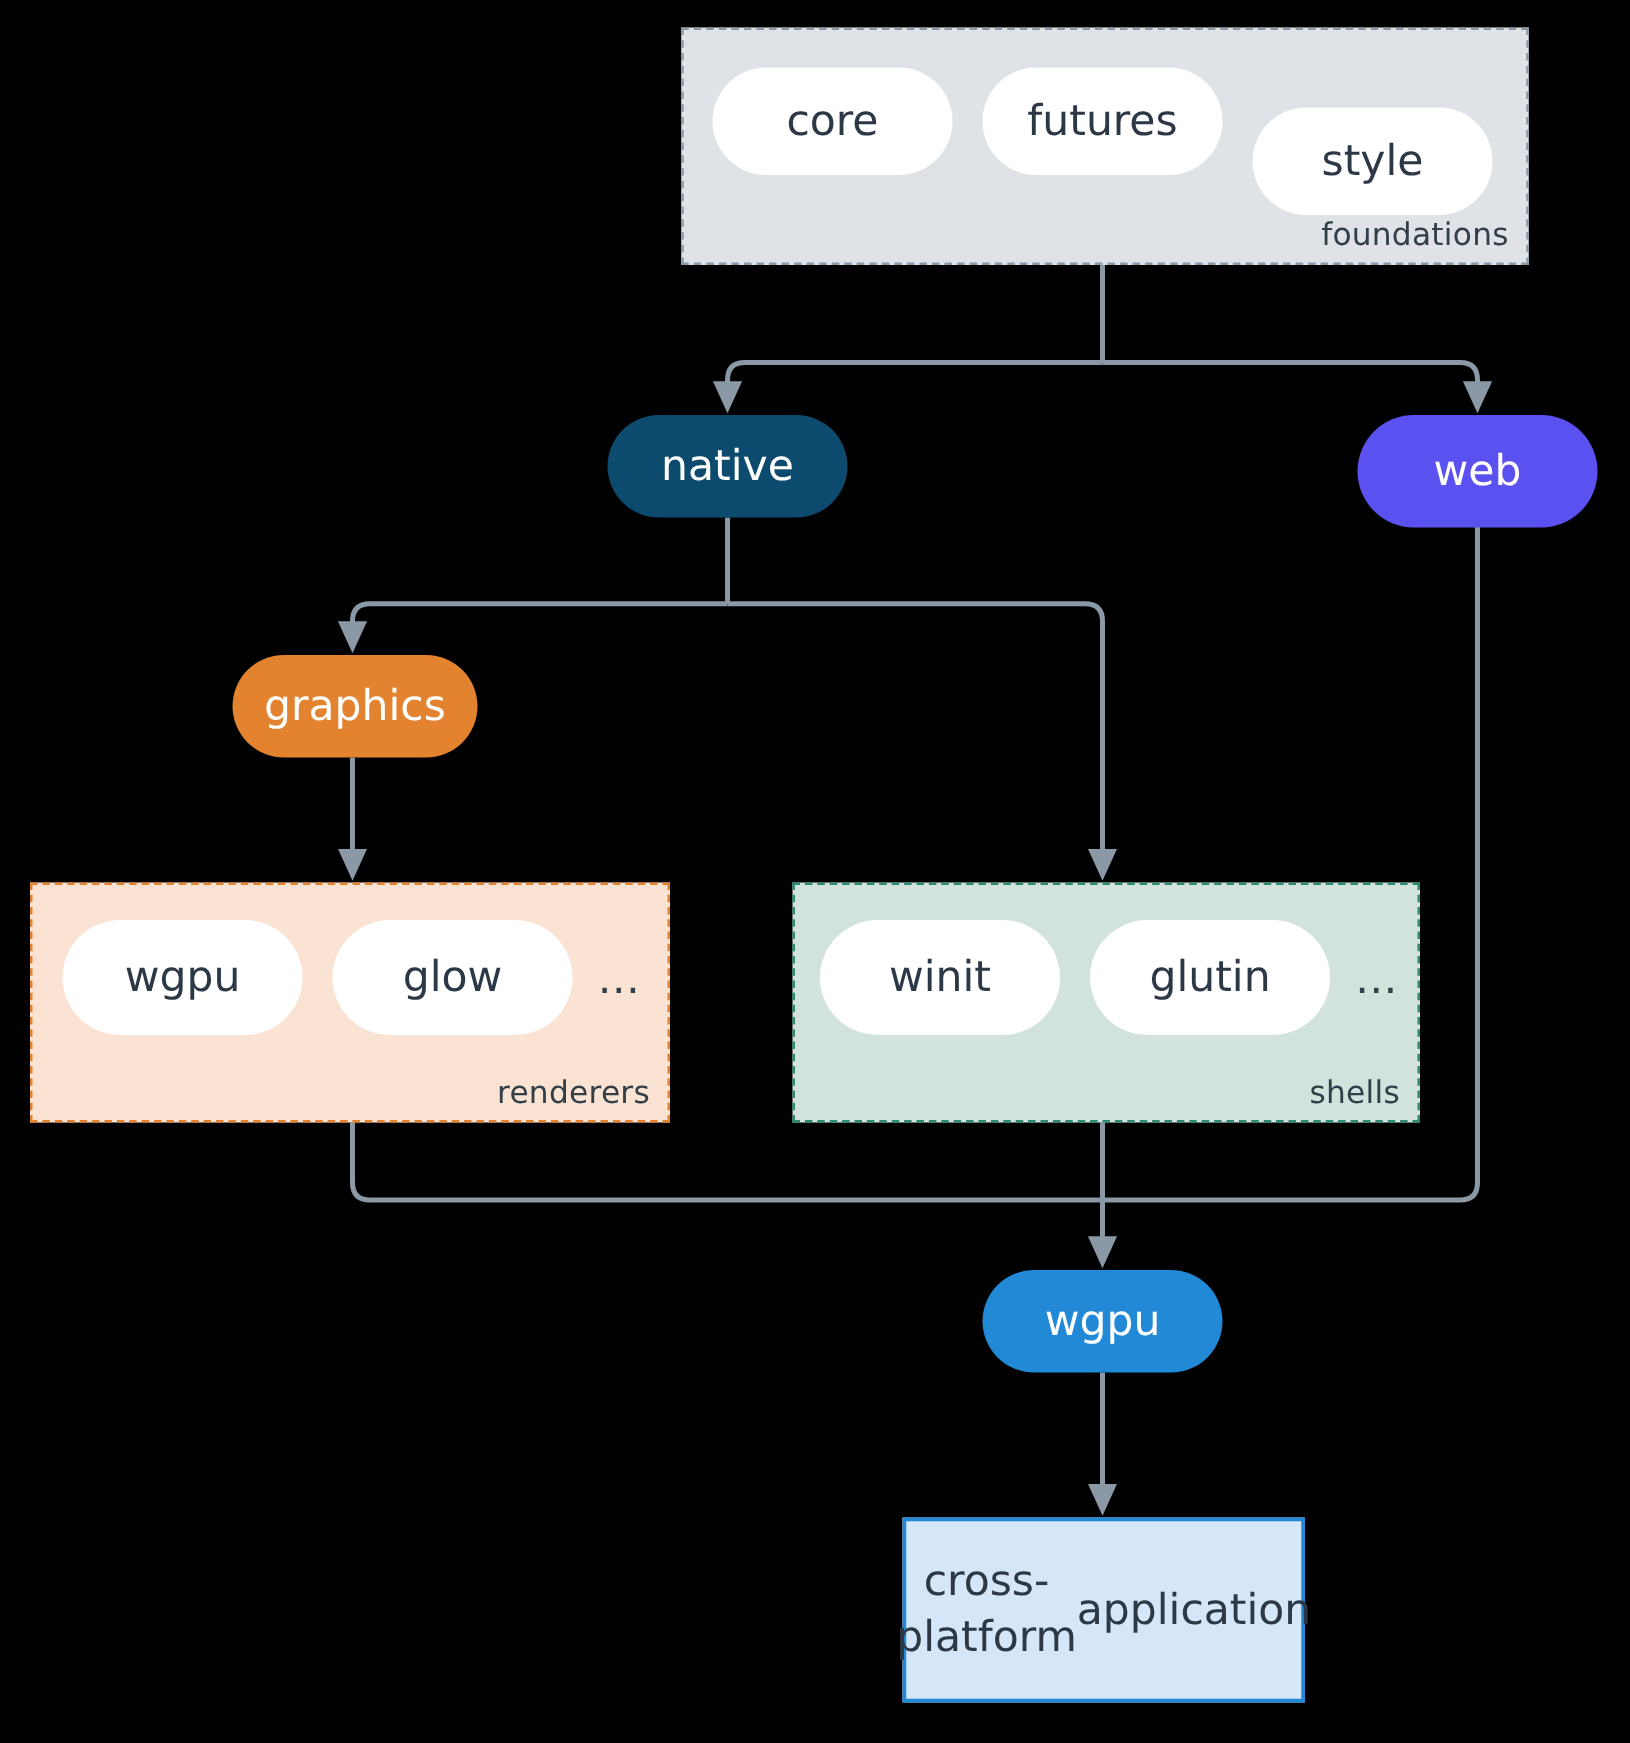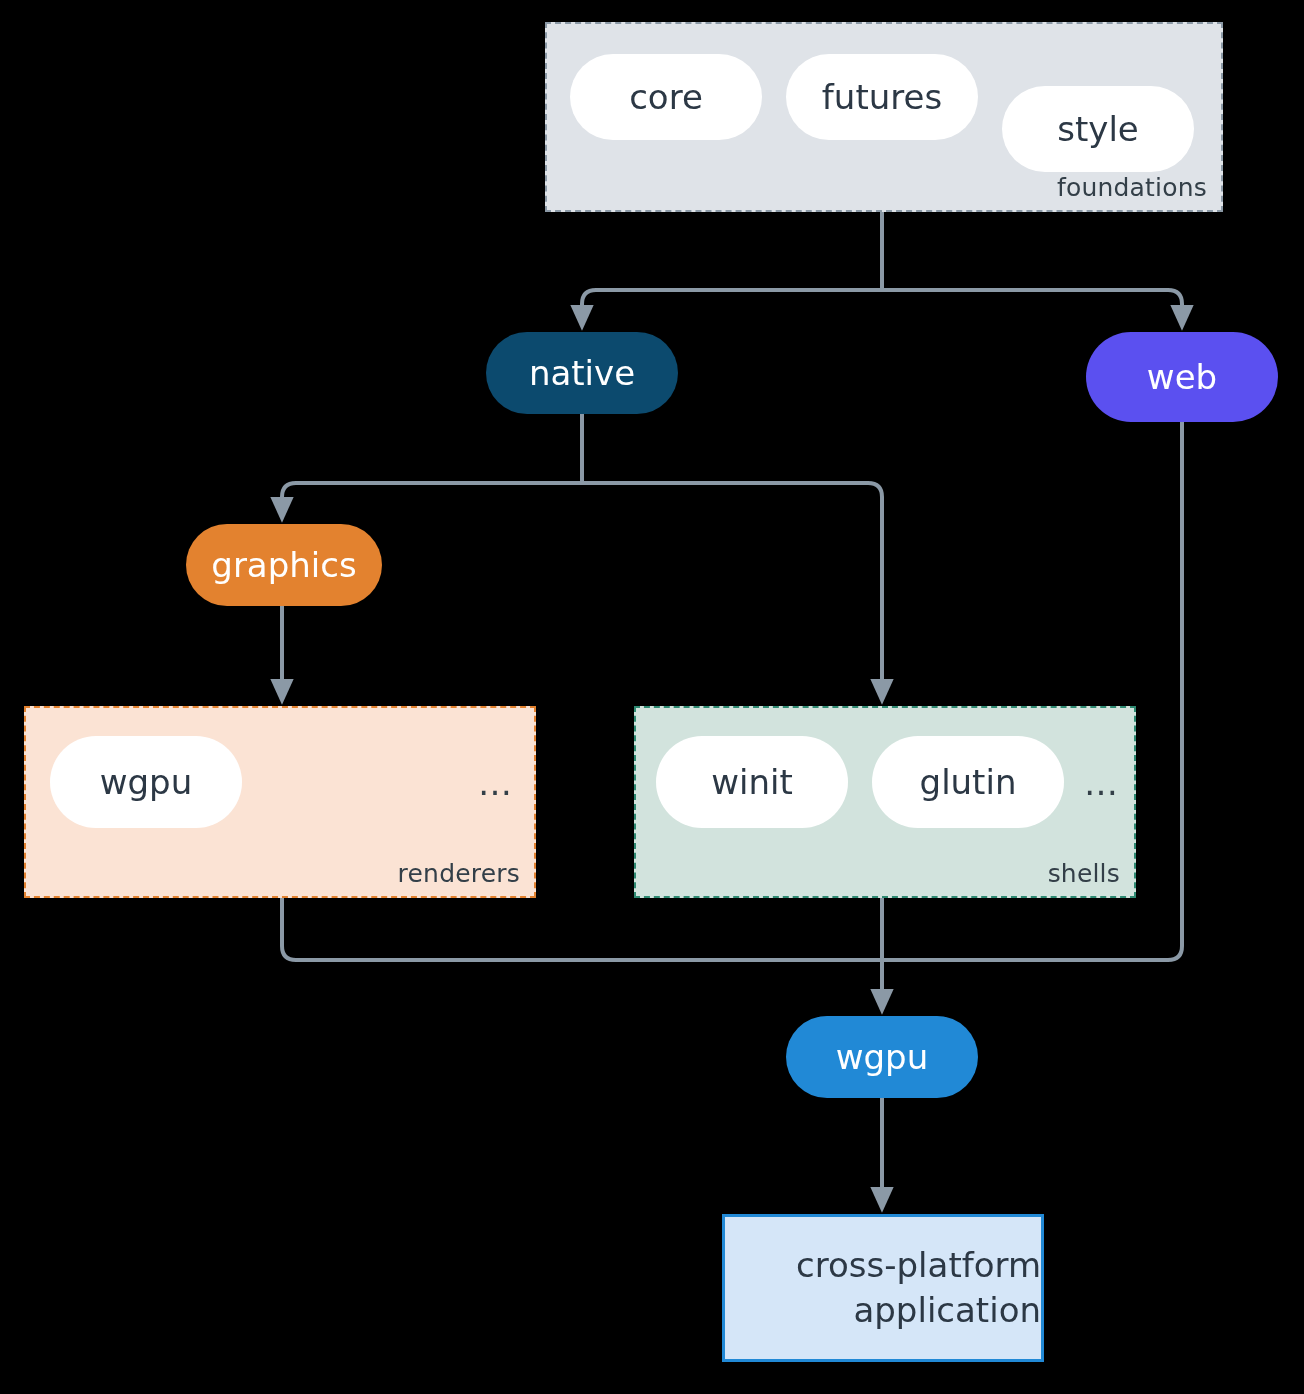--- a/index.html
+++ b/index.html
@@ -67,22 +67,22 @@
   .ellipsis {
     position: absolute;
     font-size: 34px;
     color: #333f48;
     line-height: 1;
   }
   .rect-node {
     position: absolute;
     box-sizing: border-box;
     display: flex;
-    flex-direction: column;
-    align-items: flex-end;
+    flex-direction: row;
+    align-items: center;
     justify-content: center;
     font-size: 34px;
     color: #2c3845;
     line-height: 1.32;
     text-align: center;
   }
 </style>
 </head>
 <body>
 
@@ -137,20 +137,23 @@
   <div class="node" style="left:186px; top:524px; width:196px; height:82px; background:#e3822f;">
     <span>graphics</span>
   </div>
 
   <div class="cluster" style="left:24px; top:706px; width:512px; height:192px; background:#fbe3d4; border-color:#e3822f;">
     <span class="cluster-label">renderers</span>
   </div>
   <div class="pill pill-white" style="left:50px; top:736px; width:192px; height:92px;">
     <span>wgpu</span>
   </div>
+  <div class="pill pill-white" style="left:266px; top:736px; width:192px; height:92px;">
+    <span>glow</span>
+  </div>
   <span class="ellipsis" style="left:478px; top:766px;">…</span>
 
   <div class="cluster" style="left:634px; top:706px; width:502px; height:192px; background:#d2e3dd; border-color:#2f8a72;">
     <span class="cluster-label">shells</span>
   </div>
   <div class="pill pill-white" style="left:656px; top:736px; width:192px; height:92px;">
     <span>winit</span>
   </div>
   <div class="pill pill-white" style="left:872px; top:736px; width:192px; height:92px;">
     <span>glutin</span>

